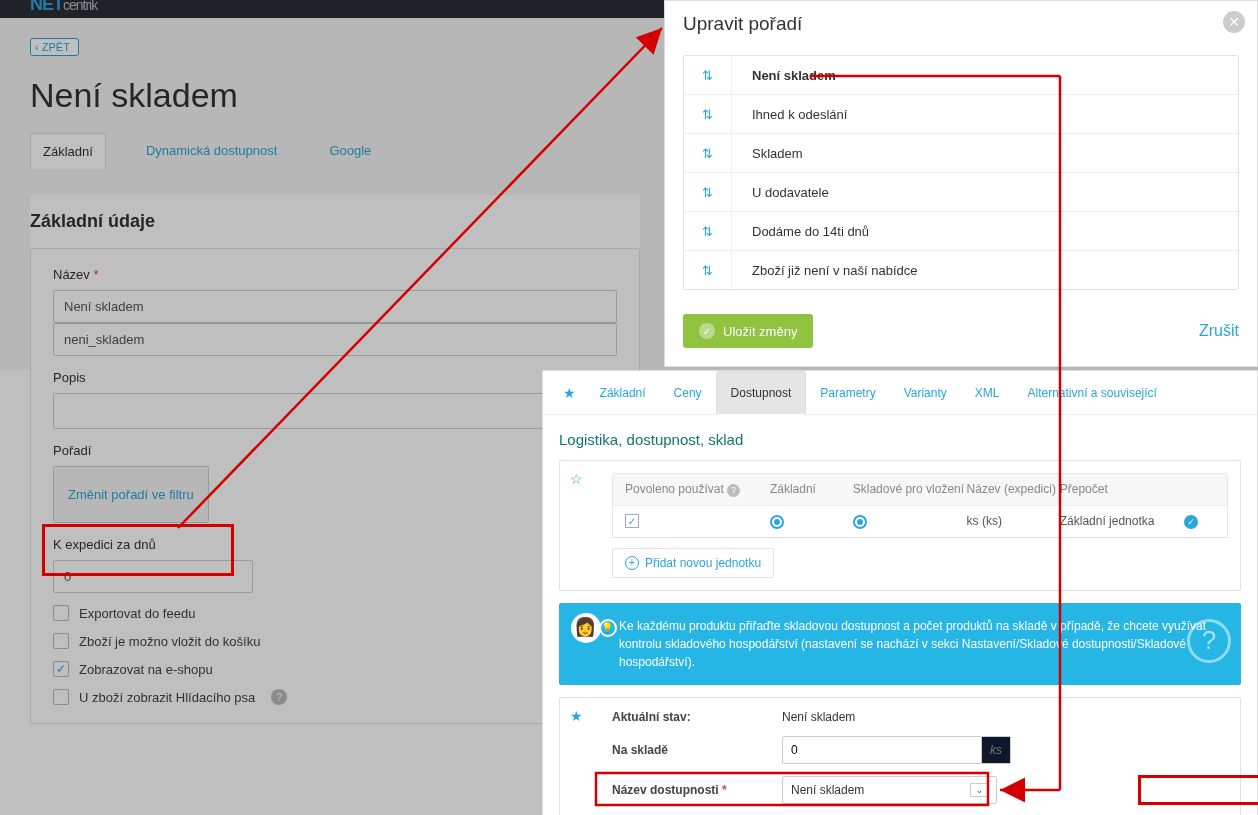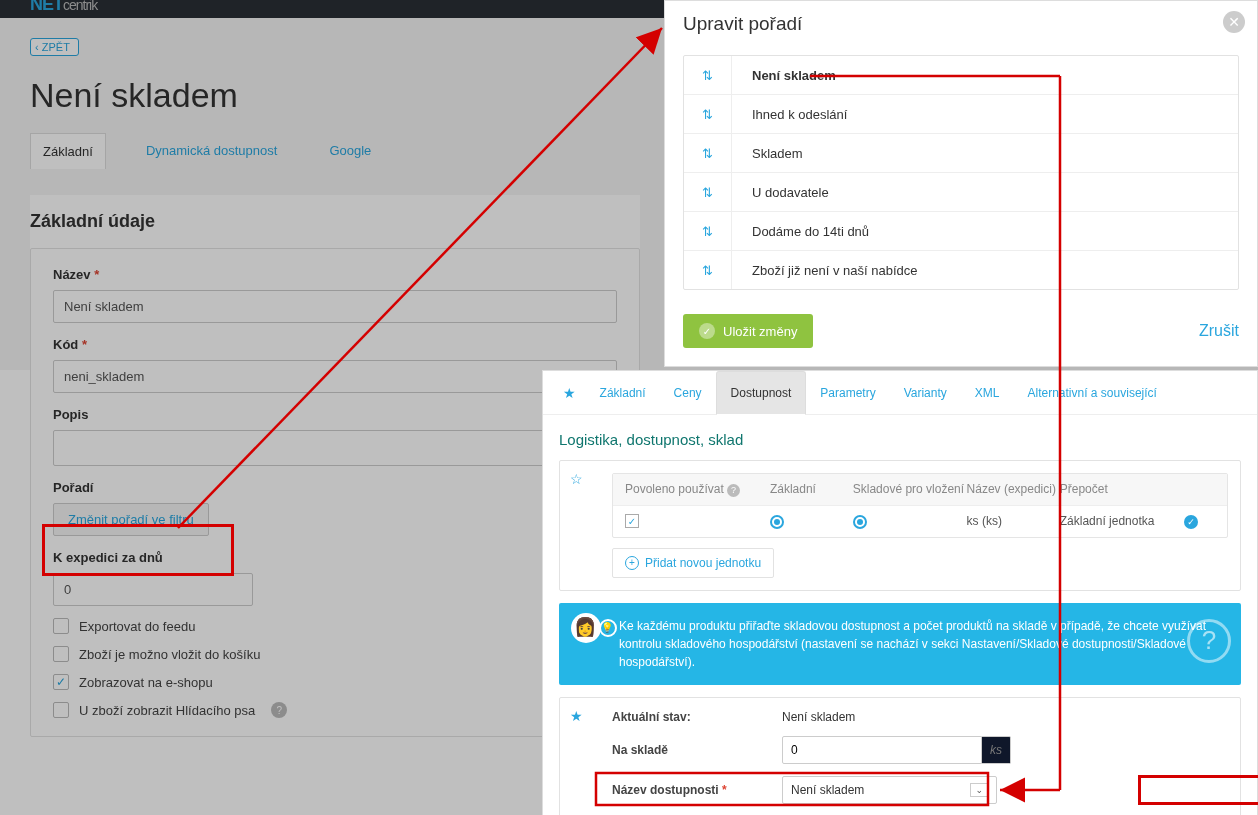--- a/index.html
+++ b/index.html
@@ -15,25 +15,25 @@
 .page-left { position: absolute; left: 0; top: 18px; width: 660px; padding: 20px 30px; }
 .back-btn { display: inline-block; border: 1px solid #2aa6de; color: #2aa6de; font-size: 11px; padding: 2px 8px 2px 4px; border-radius: 3px; margin-bottom: 20px; background: #fff; }
 .h1-title { font-size: 34px; font-weight: 500; color: #333; margin-bottom: 18px; }
 .tabs-left { display: flex; gap: 28px; border-bottom: none; }
 .tabs-left .tab { padding: 10px 12px; font-size: 13px; color: #2aa6de; cursor: pointer; }
 .tabs-left .tab.active { background: #fff; border: 1px solid #ddd; border-bottom: none; color: #333; }
 
 .white-panel { position: absolute; left: 30px; top: 195px; width: 610px; background: #fff; padding: 0 0 15px 0; }
 .panel-title { font-size: 18px; font-weight: 600; color: #333; padding: 16px 0; }
 .form-block { border: 1px solid #e2e2e2; border-radius: 2px; padding: 18px 22px; }
-.field-label { font-weight: 700; font-size: 13px; margin-bottom: 8px; margin-top: 14px; }
+.field-label { font-weight: 400; font-size: 13px; margin-bottom: 8px; margin-top: 14px; }
 .field-label:first-child { margin-top: 0; }
 .req { color: #d43; }
 .text-input { width: 100%; padding: 8px 10px; border: 1px solid #ccc; border-radius: 2px; font-size: 13px; background: #fff; color: #555; }
-.btn-outline { border: 1px solid #ccc; padding: 8px 14px; font-size: 13px; color: #2aa6de; background: #f5f5f5; border-radius: 2px; cursor: pointer; display: inline-block; }
+.btn-outline { border: 1px solid #ccc; padding: 20px 14px; font-size: 13px; color: #2aa6de; background: #f5f5f5; border-radius: 2px; cursor: pointer; display: inline-block; }
 .check-row { display: flex; align-items: center; gap: 10px; margin-top: 12px; font-size: 13px; color: #444; }
 .check-row .box { width: 16px; height: 16px; border: 1px solid #bbb; border-radius: 2px; display: inline-flex; align-items: center; justify-content: center; color: #2aa6de; font-size: 12px; }
 .check-row .help { width: 16px; height: 16px; border-radius: 50%; background: #bbb; color: #fff; font-size: 10px; display: inline-flex; align-items: center; justify-content: center; margin-left: 6px; }
 
 .red-box1 { position: absolute; border: 3px solid #d40000; pointer-events: none; }
 
 
 .modal { position: absolute; left: 664px; top: 0; width: 594px; background: #fff; border: 1px solid #ddd; padding: 12px 18px 18px; z-index: 10; }
 .modal-title { font-size: 19px; font-weight: 500; color: #333; margin-bottom: 20px; }
 .modal-close { position: absolute; right: 12px; top: 10px; width: 22px; height: 22px; border-radius: 50%; background: #ccc; color: #fff; font-size: 14px; display: flex; align-items: center; justify-content: center; cursor: pointer; }
@@ -104,21 +104,20 @@
     <div class="tab">Dynamická dostupnost</div>
     <div class="tab">Google</div>
   </div>
 </div>
 
 <div class="white-panel">
   <div class="panel-title">Základní údaje</div>
   <div class="form-block">
     <div class="field-label"><span>Název</span> <span class="req">*</span></div>
     <input class="text-input" value="Není skladem" style="">
-    <div class="field-label"><span>Kód</span> <span class="req">*</span></div>
     <input class="text-input" value="neni_skladem" style="">
     <div class="field-label">Popis</div>
     <input class="text-input" style="height: 36px;" value="">
     <div class="field-label">Pořadí</div>
     <span class="btn-outline">Změnit pořadí ve filtru</span>
     <div class="field-label">K expedici za dnů</div>
     <input class="text-input" style="width: 200px;" value="0">
     <div class="check-row">
         <span class="box"></span>
         <span>Exportovat do feedu</span>

